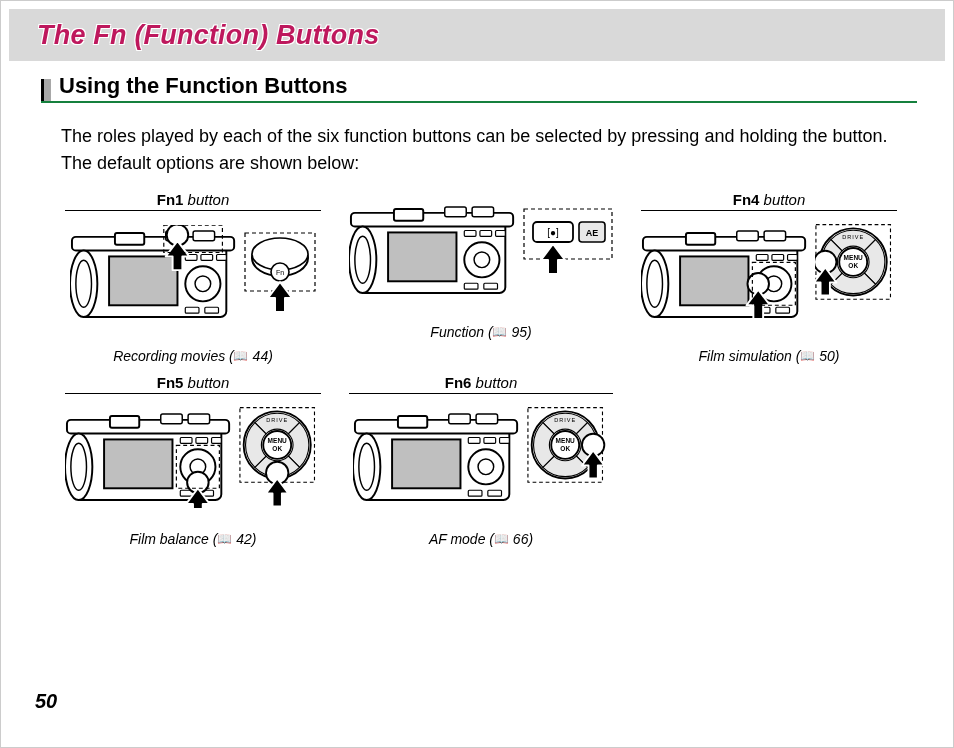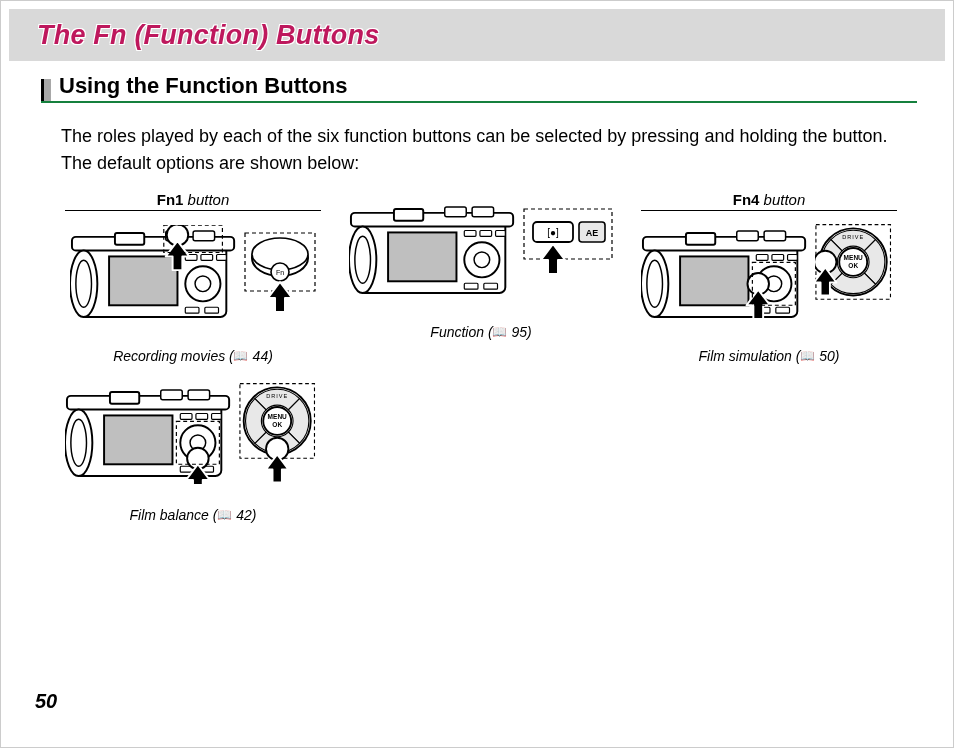--- a/index.html
+++ b/index.html
@@ -197,40 +197,65 @@
     <g transform="translate(-4,44)">
               <use href="#arrow-up"></use>
             </g>
   </svg>
         </div>
     <div class="caption">
       <span>Film simulation (</span><span class="pg-icon">📖</span>&nbsp;<span>50</span><span>)</span>
     </div>
   </div>
       <div class="cell">
+    <div class="label-top">
+      <b>Fn5</b><span> button</span>
+    </div>
     <div class="illus">
   <svg class="camera-svg" width="170" height="100" viewBox="-2 -6 174 102">
     <use href="#camera-back"></use>
     <circle cx="134" cy="70" r="11" fill="#fff" stroke="#000" stroke-width="2"></circle>
     <g transform="translate(122,76)">
               <use href="#arrow-up"></use>
             </g>
     <rect x="112" y="32" width="44" height="44" fill="none" stroke="#000" stroke-width="1.2" stroke-dasharray="4 3"></rect>
   </svg>
   <svg class="callout-svg" width="82" height="104" viewBox="-3 -3 88 110">
     <rect x="-2" y="-2" width="80" height="80" fill="none" stroke="#000" stroke-width="1.2" stroke-dasharray="4 3"></rect>
     <use href="#dpad-close"></use>
     <circle cx="38" cy="68" r="12" fill="#fff" stroke="#000" stroke-width="2"></circle>
     <g transform="translate(26,74)">
               <use href="#arrow-up"></use>
             </g>
   </svg>
         </div>
     <div class="caption">
       <span>Film balance (</span><span class="pg-icon">📖</span>&nbsp;<span>42</span><span>)</span>
+    </div>
+  </div>
+      <div class="cell">
+    <div class="label-top">
+      <b>Fn6</b><span> button</span>
+    </div>
+    <div class="illus">
+  <svg class="camera-svg" width="170" height="100" viewBox="-2 -6 174 102">
+    <use href="#camera-back"></use>
+
+  </svg>
+  <svg class="callout-svg" width="82" height="104" viewBox="-3 -3 88 110">
+    <rect x="-2" y="-2" width="80" height="80" fill="none" stroke="#000" stroke-width="1.2" stroke-dasharray="4 3"></rect>
+    <use href="#dpad-close"></use>
+    <circle cx="68" cy="38" r="12" fill="#fff" stroke="#000" stroke-width="2"></circle>
+    <g transform="translate(56,44)">
+              <use href="#arrow-up"></use>
+            </g>
+  </svg>
+        </div>
+    <div class="caption">
+      <span>AF mode (</span><span class="pg-icon">📖</span>&nbsp;<span>66</span><span>)</span>
     </div>
   </div>
     </div>
 </div>
 
 <div class="page-num">50</div>
 
 <svg width="0" height="0" style="position:absolute">
   <defs>
 

